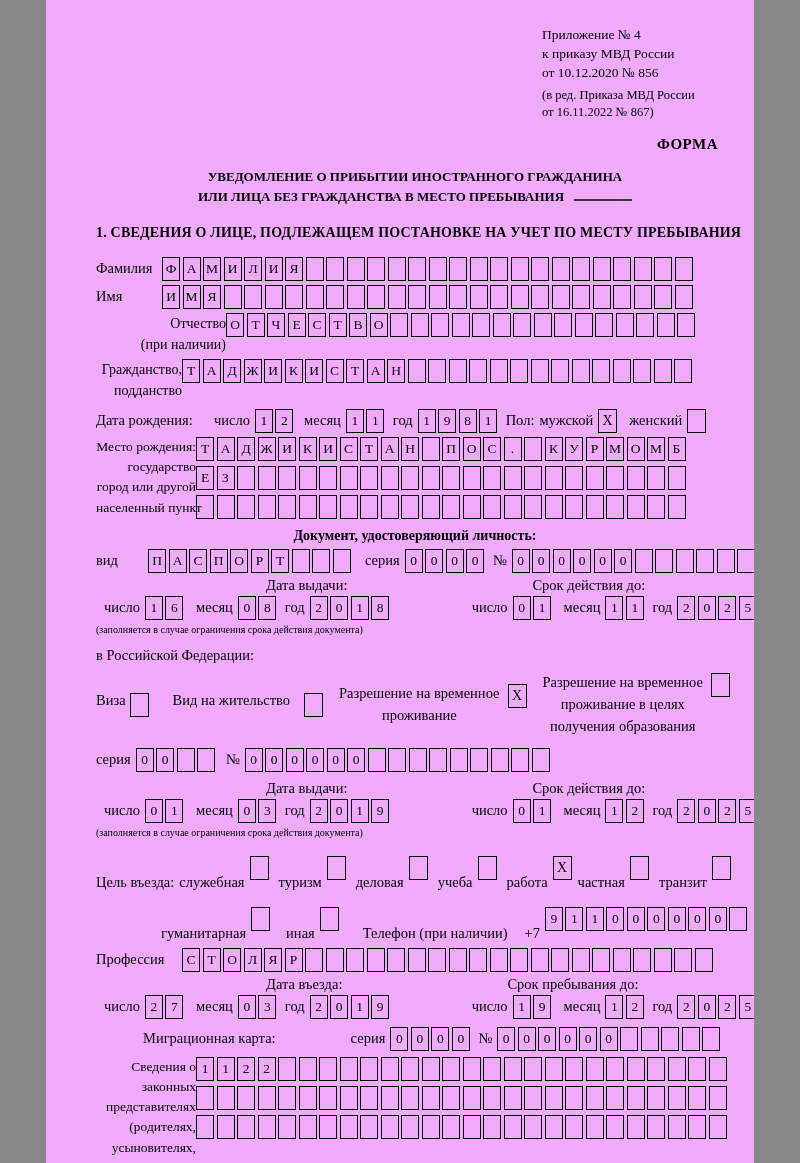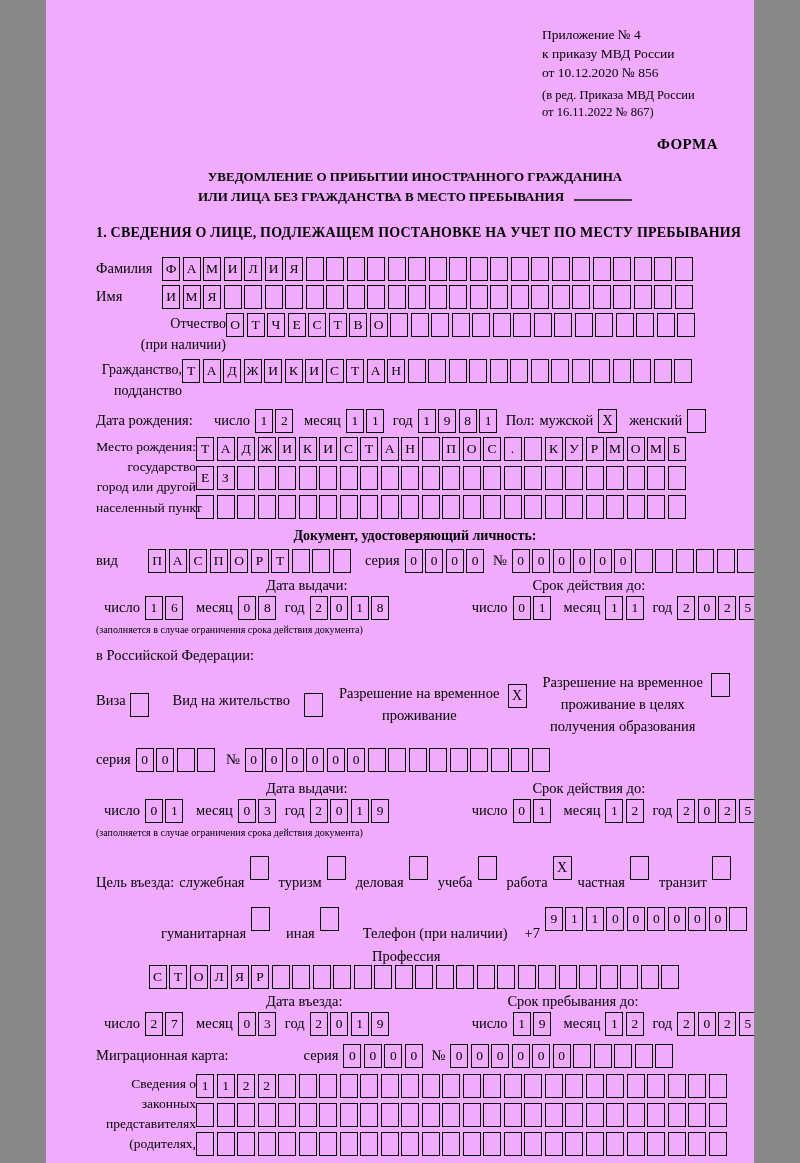--- a/index.html
+++ b/index.html
@@ -553,21 +553,21 @@
         <span class="cell">0</span>
         <span class="cell">0</span>
         <span class="cell">0</span>
         <span class="cell">0</span>
         <span class="cell">0</span>
         <span class="cell">0</span>
         <span class="cell"></span>
       </div>
   </div>
 
-  <div class="frow" style="margin-top:6px;flex-direction:column;">
+  <div class="frow" style="margin-top:6px;">
     <span class="lbl w86">Профессия</span>
     <div class="cells">
         <span class="cell">С</span>
         <span class="cell">Т</span>
         <span class="cell">О</span>
         <span class="cell">Л</span>
         <span class="cell">Я</span>
         <span class="cell">Р</span>
         <span class="cell"></span>
         <span class="cell"></span>
@@ -627,21 +627,21 @@
       </div>
     <span class="dlbl ml6">год</span>
     <div class="cells">
         <span class="cell">2</span>
         <span class="cell">0</span>
         <span class="cell">2</span>
         <span class="cell">5</span>
       </div>
   </div>
 
-  <div class="frow" style="margin-top:8px;">
+  <div class="frow" style="margin-top:8px;margin-left:47px;">
     <span class="lbl">Миграционная карта:</span>
     <span class="dlbl ml75">серия</span>
     <div class="cells">
         <span class="cell">0</span>
         <span class="cell">0</span>
         <span class="cell">0</span>
         <span class="cell">0</span>
       </div>
     <span class="dlbl ml6">№</span>
     <div class="cells">

